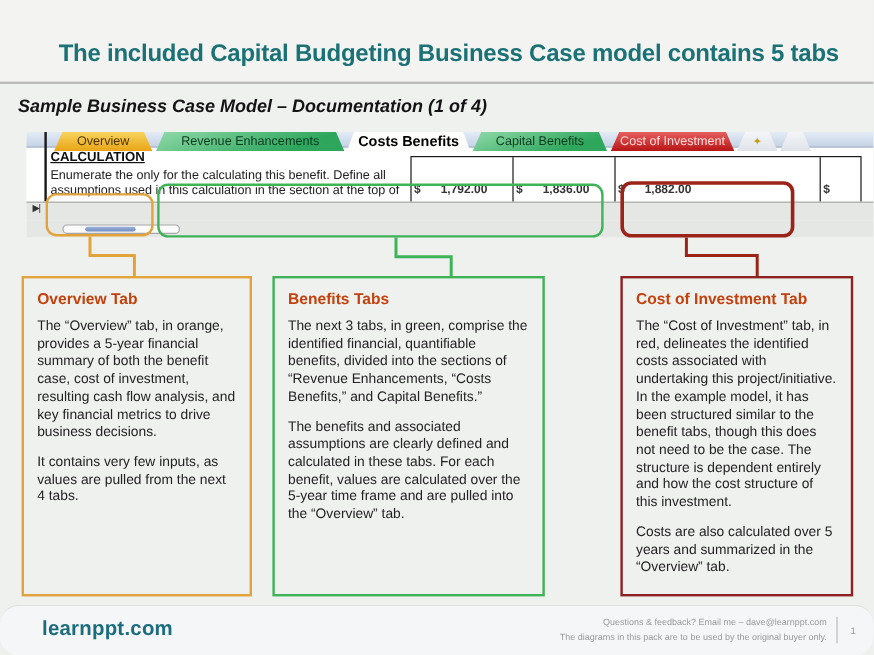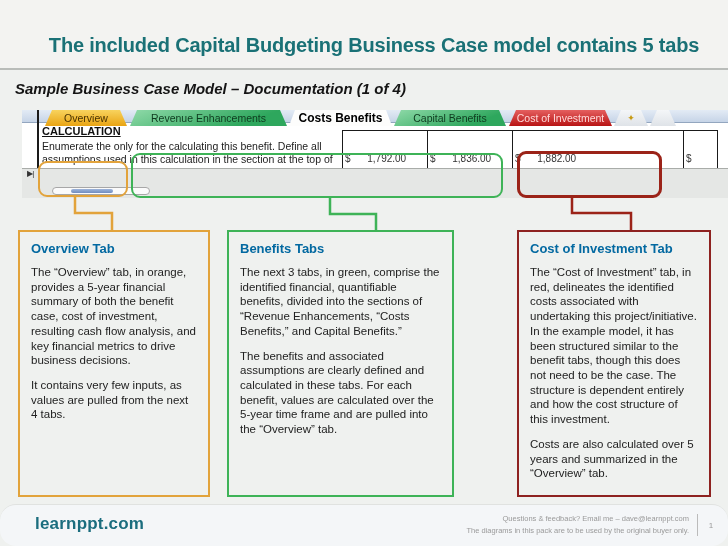--- a/index.html
+++ b/index.html
@@ -18,21 +18,21 @@
   
   .sheet { position:absolute; left:22px; top:110px; width:706px; height:88px; background:#ffffff; }
   .sheet-topbar { position:absolute; left:0; top:0; width:706px; height:13px;
             background:linear-gradient(#e3ebf5,#c6d4e7); border-bottom:1px solid #93a6bf; }
   .vline-left { position:absolute; left:15px; top:0; width:2px; height:58px; background:#1a1a1a; }
   .calc-title { position:absolute; left:20px; top:15px; font-size:11px; font-weight:bold;
             text-decoration:underline; color:#111; }
   .calc-line { position:absolute; left:20px; font-size:10.5px; color:#222; white-space:nowrap; }
   .calc-line1 { top:30px; } .calc-line2 { top:43px; }
   .grid { position:absolute; left:320px; top:20px; width:376px; height:38px;
-            border-top:1.5px solid #1a1a1a; }
+            border-top:1.5px solid #1a1a1a;font-weight:bold; }
   .gcell { position:absolute; top:0; height:38px; border-left:1.5px solid #1a1a1a; }
   .gcell:last-child { border-right:1.5px solid #1a1a1a; }
   .gval { position:absolute; left:2px; top:22px; font-size:10px; color:#333; white-space:pre; }
 
   .tabbar { position:absolute; left:0; top:58px; width:706px; height:16px; background:#e5e7e5;
             border-top:1px solid #a9aca9; }
   .scrollstrip { position:absolute; left:0; top:74px; width:706px; height:14px; background:#e5e7e5; }
   .tab { position:absolute; top:0; height:16px; display:flex; align-items:center;
             justify-content:center; font-size:10.5px; white-space:nowrap;
             clip-path:polygon(7px 0%, calc(100% - 7px) 0%, 100% 100%, 0% 100%); }
@@ -55,21 +55,21 @@
   .hl-red    { left:517px; top:151px; width:145px; height:47px; border:3px solid #9b2318; }
 
   
   .connectors { position:absolute; left:0; top:195px; width:728px; height:36px; }
 
   
   .callout { position:absolute; top:230px; height:267px; padding:9px 11px; background:transparent; }
   .box-orange { left:18px;  width:192px; border:2.5px solid #e2a33b; }
   .box-green  { left:227px; width:227px; border:2.5px solid #3eb357; }
   .box-red    { left:517px; width:194px; border:2.5px solid #8e2220; }
-  .callout h3 { font-size:13px; font-weight:bold; color:#0369a1; margin-bottom:9px; }
+  .callout h3 { font-size:13px; font-weight:bold; color:#c2410c; margin-bottom:9px; }
   .callout p  { font-size:11.5px; line-height:1.28; color:#222; margin-bottom:10px; }
 
   
   .footer { position:absolute; left:0; top:504px; width:728px; height:42px;
             background:#f4f6f8; border-top:1px solid #e0e2e0;border-radius:16px; }
   .brand { position:absolute; left:35px; top:9px; font-size:17px; font-weight:bold;
             color:#1b6d7e; letter-spacing:0.2px; }
   .footer-right { position:absolute; right:12px; top:8px; display:flex; align-items:center; gap:8px; }
   .notes { text-align:right; font-size:7.5px; color:#9a9a9a; line-height:1.6; }
   .fdiv { width:1px; height:22px; background:#bbb; }

